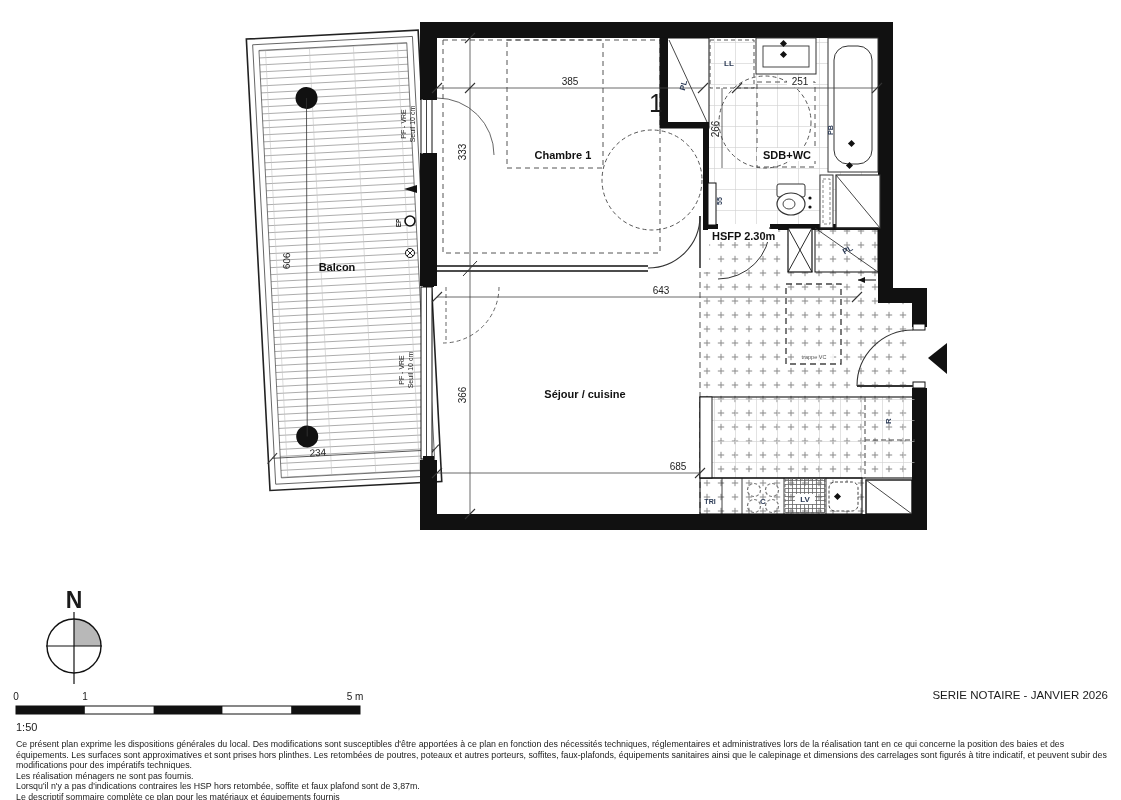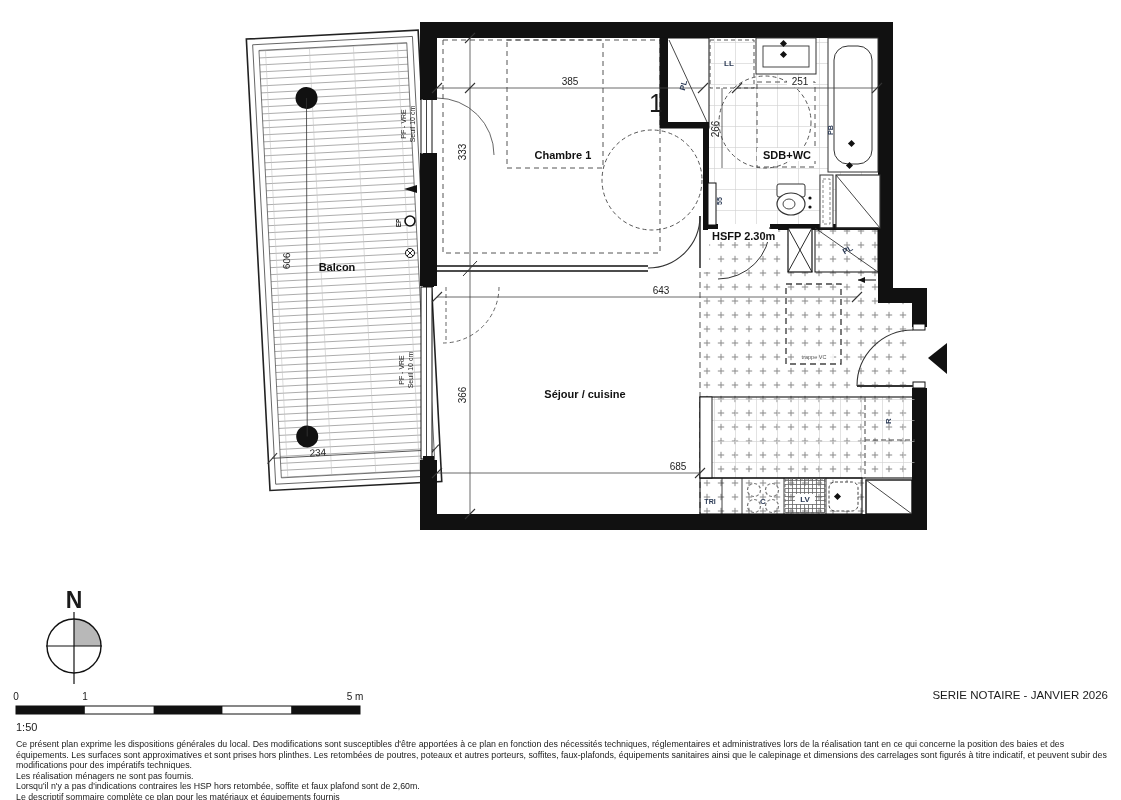--- a/index.html
+++ b/index.html
@@ -263,16 +263,16 @@
     <rect x="291.2" y="706" width="68.8" height="8" fill="#111"></rect>
     <text x="16" y="731" font-size="11" fill="#111" text-anchor="start">1:50</text>
   </g>
 
   <text x="1108" y="699" font-size="11.5" fill="#111" text-anchor="end">SERIE NOTAIRE - JANVIER 2026</text>
 </svg>
 
 <div class="notes">
   <div>Ce présent plan exprime les dispositions générales du local. Des modifications sont susceptibles d'être apportées à ce plan en fonction des nécessités techniques, réglementaires et administratives lors de la réalisation tant en ce qui concerne la position des baies et des équipements. Les surfaces sont approximatives et sont prises hors plinthes. Les retombées de poutres, poteaux et autres porteurs, soffites, faux-plafonds, équipements sanitaires ainsi que le calepinage et dimensions des carrelages sont figurés à titre indicatif, et peuvent subir des modifications pour des impératifs techniques.</div>
   <div>Les réalisation ménagers ne sont pas fournis.</div>
-  <div>Lorsqu'il n'y a pas d'indications contraires les HSP hors retombée, soffite et faux plafond sont de 2,60m.</div>
+  <div>Lorsqu'il n'y a pas d'indications contraires les HSP hors retombée, soffite et faux plafond sont de 3,87m.</div>
   <div>Le descriptif sommaire complète ce plan pour les matériaux et équipements fournis</div>
 </div>
 </div>
 
 </body></html>

